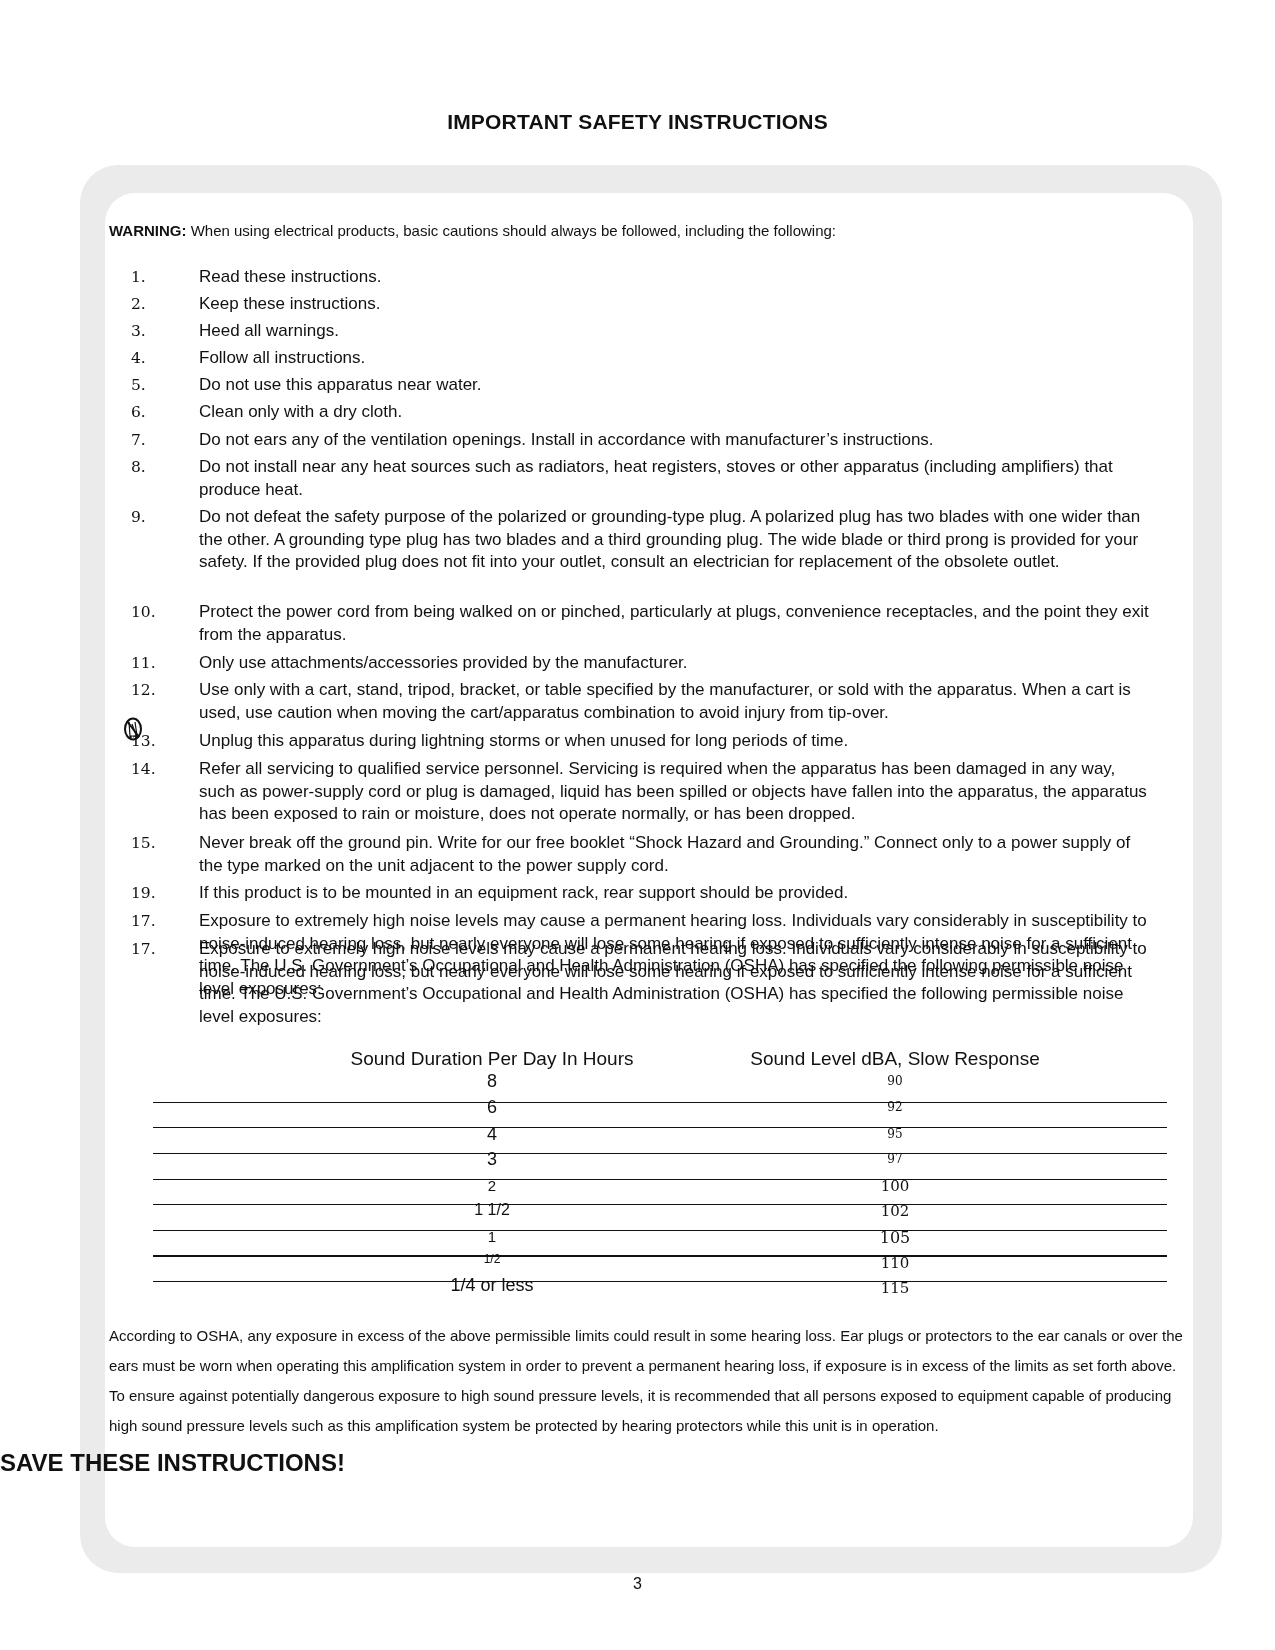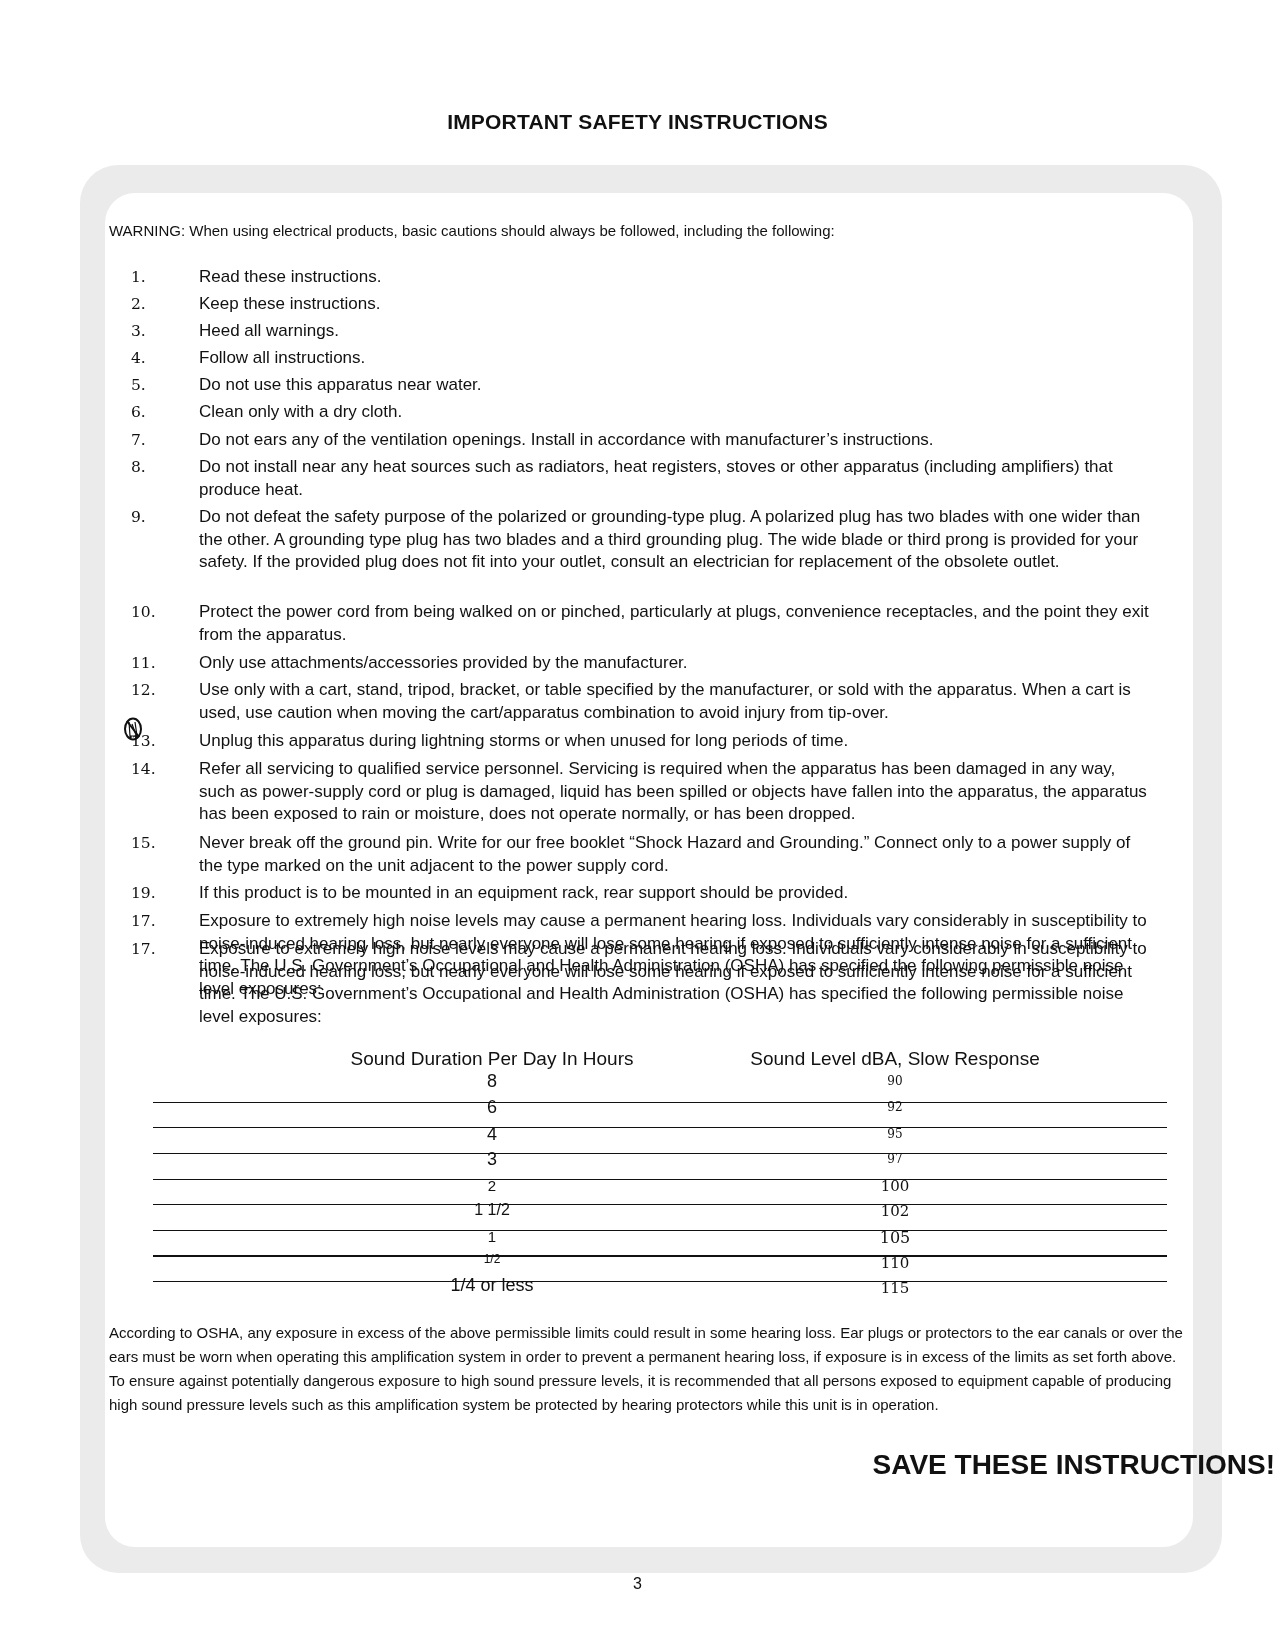--- a/index.html
+++ b/index.html
@@ -5,33 +5,33 @@
   html, body { margin:0; padding:0; background:#ffffff; }
   body { width:1275px; height:1650px; position:relative; overflow:hidden;
          font-family:"Liberation Sans", "DejaVu Sans", sans-serif; color:#111; }
   .page-title { position:absolute; top:72px; left:0; width:1275px; text-align:center;
     font-size:21px; font-weight:bold; letter-spacing:0.2px;margin-top:38px; }
   .frame-outer { position:absolute; left:80px; top:165px; width:1142px; height:1408px;
     background:#ebebeb; border-radius:38px; }
   .frame-inner { position:absolute; left:105px; top:193px; width:1088px; height:1354px;
     background:#ffffff; border-radius:30px; }
   .warning { position:absolute; left:109px; top:222px; font-size:15px; white-space:nowrap; }
-  .warning b { font-weight:normal;margin-top:24px; }
+  .warning b { font-weight:bold;margin-top:24px; }
   .list { position:absolute; left:0; top:0; }
   .item { position:absolute; left:0; font-size:17px; line-height:22.5px; }
   .item .num { position:absolute; left:131px; width:40px; font-family:"DejaVu Serif", serif; font-size:15.5px; }
   .item .txt { position:absolute; left:199px; width:950px; }
   .cart-icon { position:absolute; left:124px; top:717px; width:18px; height:24px; }
   .tbl-head { position:absolute; top:1048px; font-size:19px; white-space:nowrap; transform:translateX(-50%); }
   .rule { position:absolute; left:153px; width:1014px; height:1px; background:#111; }
   .rule.thick { height:2px; }
   .cell { position:absolute; font-size:18px; transform:translateX(-50%); white-space:nowrap; }
   .cell.num { font-family:"DejaVu Serif", serif; font-size:12px; }
-  .osha { position:absolute; left:109px; top:1321px; width:1075px; font-size:15px; line-height:24px; }
-  .save { position:absolute; top:1449px; left:0; width:1275px; text-align:right; font-size:28px; font-weight:bold; }
+  .osha { position:absolute; left:109px; top:1321px; width:1075px; font-size:15px; line-height:30px; }
+  .save { position:absolute; top:1449px; left:0; width:1275px; text-align:left; font-size:24px; font-weight:bold; }
   .pageno { position:absolute; top:1575px; left:0; width:1275px; text-align:center; font-size:16px; }
 </style>
 </head>
 <body>
 
 <div class="page-title">IMPORTANT SAFETY INSTRUCTIONS</div>
 
 <div class="frame-outer"></div>
 <div class="frame-inner"></div>
 

